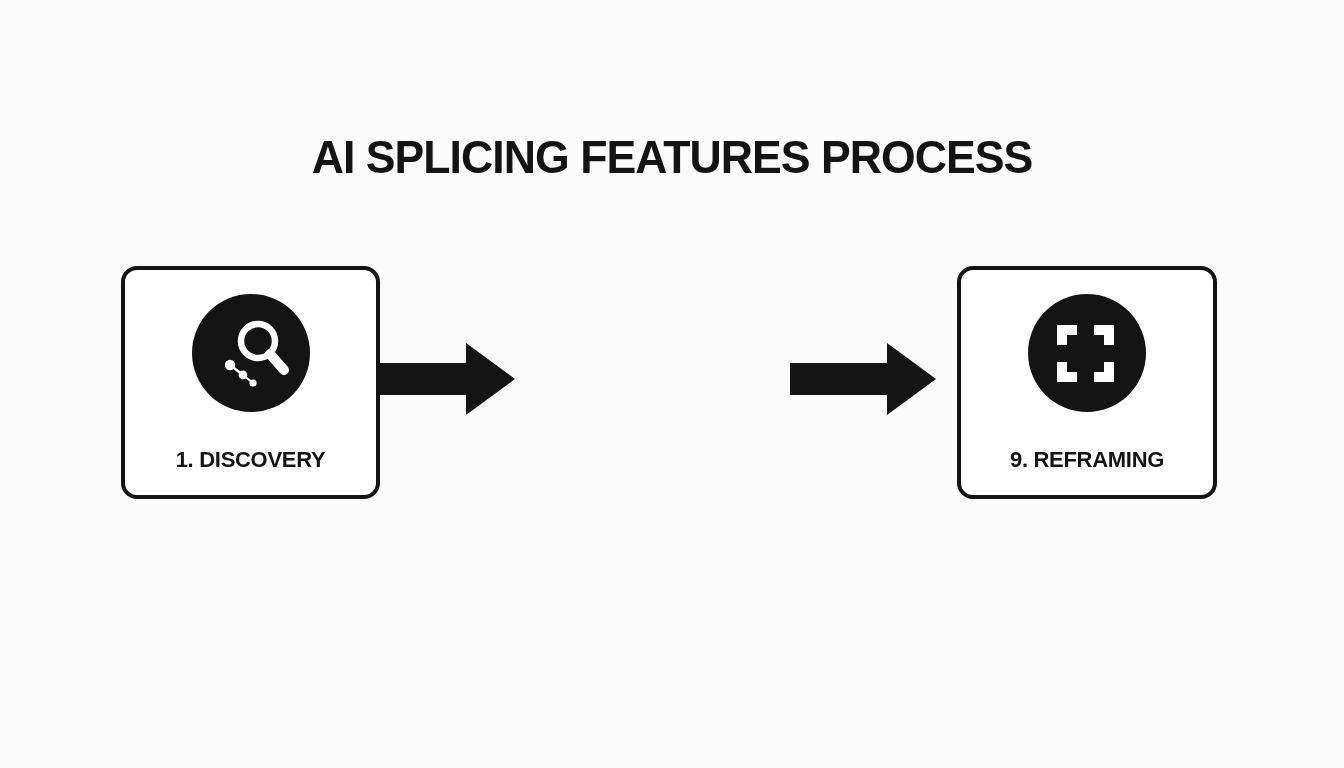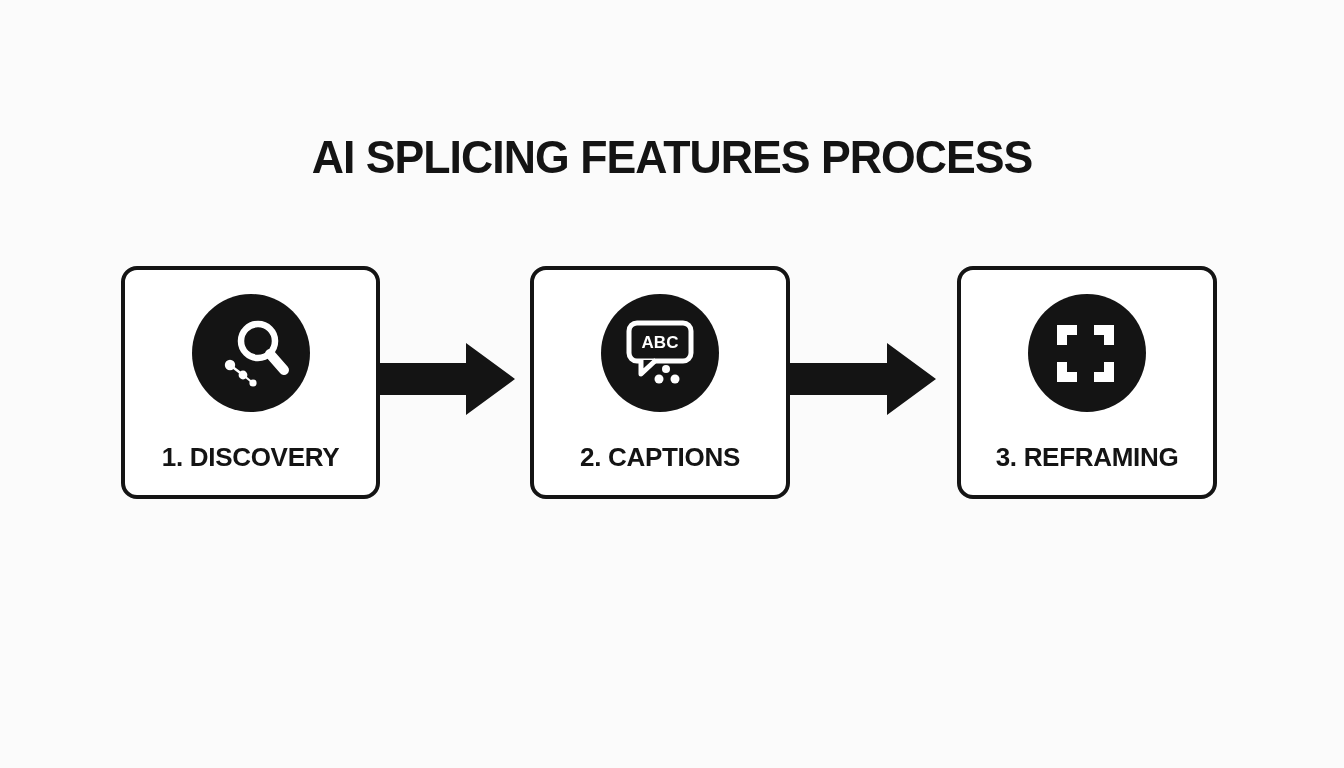--- a/index.html
+++ b/index.html
@@ -43,21 +43,21 @@
     transform:translateX(-50%);
     width:118px; height:118px;
     border-radius:50%;
     background:var(--ink);
   }
   .icon-circle svg{position:absolute;left:0;top:0;width:118px;height:118px;}
   .step-label{
     position:absolute;
     left:0; bottom:22px; width:100%;
     text-align:center;
-    font-size:26px;
+    font-size:22px;
     font-weight:bold;
     letter-spacing:-0.3px;
     color:var(--ink);
     white-space:nowrap;
   }
   .arrow{position:absolute;top:343px;height:72px;}
   .arrow.a1{left:378px;width:137px;}
   .arrow.a2{left:790px;width:146px;}
   .arrow svg{display:block;width:100%;height:100%;}
   .bubble-abc-text{
@@ -88,33 +88,20 @@
     </div>
     <div class="step-label">1. DISCOVERY</div>
   </div>
 
   <div class="arrow a1">
     <svg viewBox="0 0 137 72" preserveAspectRatio="none">
       <polygon points="0,20 88,20 88,0 137,36 88,72 88,52 0,52" fill="#141414"></polygon>
     </svg>
   </div>
 
-  <div class="step-box s2">
-    <div class="icon-circle">
-      <svg viewBox="0 0 118 118" aria-hidden="true">
-        <rect x="28" y="29" width="62" height="38" rx="8" fill="none" stroke="#ffffff" stroke-width="5"></rect>
-        <path d="M 40 66 L 40 80 L 55 66" fill="#141414" stroke="#ffffff" stroke-width="5" stroke-linejoin="round"></path>
-        <text x="59" y="54" text-anchor="middle" class="bubble-abc-text">ABC</text>
-        <circle cx="65" cy="75" r="4" fill="#ffffff"></circle>
-        <circle cx="58" cy="85" r="4.5" fill="#ffffff"></circle>
-        <circle cx="74" cy="85" r="4.5" fill="#ffffff"></circle>
-      </svg>
-    </div>
-    <div class="step-label">2. CAPTIONS</div>
-  </div>
 
   <div class="arrow a2">
     <svg viewBox="0 0 146 72" preserveAspectRatio="none">
       <polygon points="0,20 97,20 97,0 146,36 97,72 97,52 0,52" fill="#141414"></polygon>
     </svg>
   </div>
 
   <div class="step-box s3">
     <div class="icon-circle">
       <svg viewBox="0 0 118 118" aria-hidden="true">
@@ -125,16 +112,16 @@
         <rect x="66" y="31" width="20" height="10" fill="#ffffff"></rect>
         <rect x="76" y="31" width="10" height="20" fill="#ffffff"></rect>
 
         <rect x="29" y="78" width="20" height="10" fill="#ffffff"></rect>
         <rect x="29" y="68" width="10" height="20" fill="#ffffff"></rect>
 
         <rect x="66" y="78" width="20" height="10" fill="#ffffff"></rect>
         <rect x="76" y="68" width="10" height="20" fill="#ffffff"></rect>
       </svg>
     </div>
-    <div class="step-label">3. REFRAMING</div>
+    <div class="step-label">9. REFRAMING</div>
   </div>
 
 </div>
 
 </body></html>

